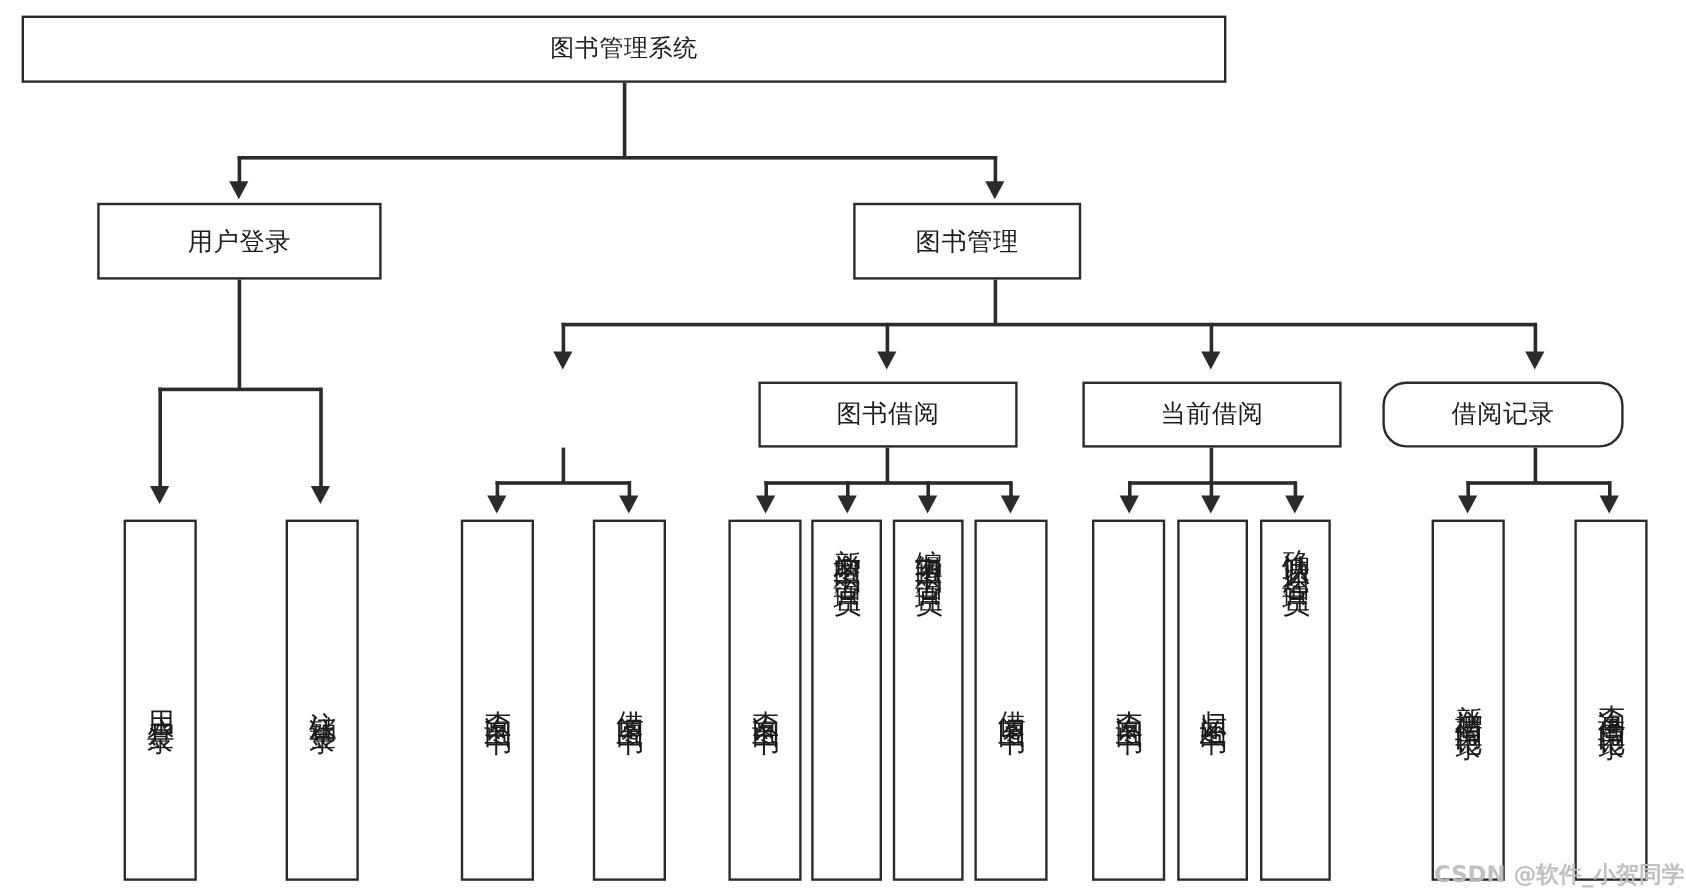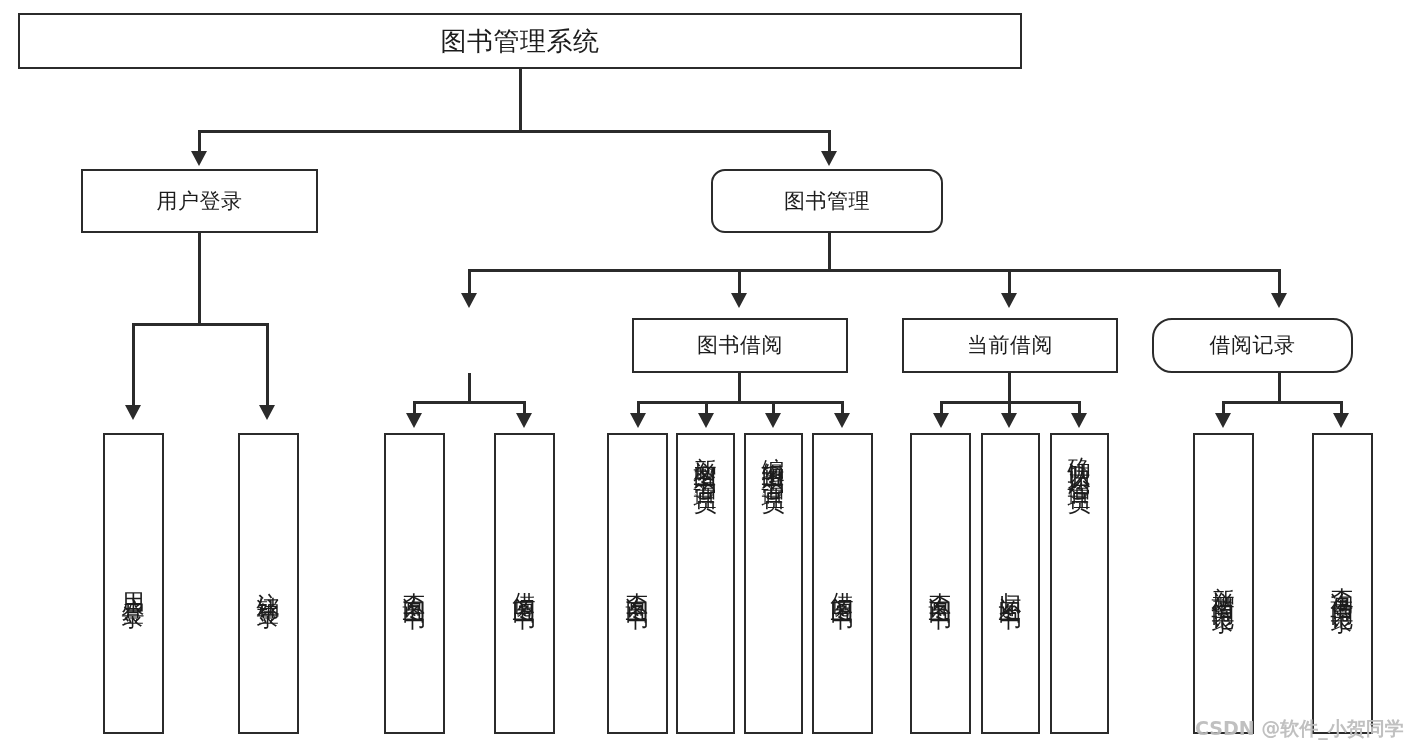--- a/index.html
+++ b/index.html
@@ -34,21 +34,21 @@
     text-align: center;
     line-height: 1.18;
     letter-spacing: 0.5px;
   }
   
   .node.horiz .label {
     font-size: 21px;
     white-space: nowrap;
   }
   .node.root .label {
-    font-size: 26px;
+    font-size: 20px;
   }
   
   .node.vert {
     align-items: flex-start;
     justify-content: center;
     padding-top: 4px;
   }
   .node.vert .label {
     writing-mode: vertical-rl;
     text-orientation: upright;
@@ -104,21 +104,21 @@
   <div class="vline" style="left:198px; top:130px; width:2.5px; height:23px;"></div>
   <div class="arrow" style="left:191px; top:151px;"></div>
 
   <div class="vline" style="left:828px; top:130px; width:2.5px; height:23px;"></div>
   <div class="arrow" style="left:821px; top:151px;"></div>
 
   <div class="node horiz" style="left:81px; top:169px; width:237px; height:64px;">
     <span class="label">用户登录</span>
   </div>
 
-  <div class="node horiz" style="left:711px; top:169px; width:232px; height:64px;border-radius:14px;">
+  <div class="node horiz" style="left:711px; top:169px; width:190px; height:64px;">
     <span class="label">图书管理</span>
   </div>
 
   <div class="vline" style="left:198px; top:233px; width:2.5px; height:92px;"></div>
   <div class="hline" style="left:132px; top:323px; width:136px; height:2.5px;"></div>
   <div class="vline" style="left:132px; top:323px; width:2.5px; height:85px;"></div>
   <div class="arrow" style="left:125px; top:405px;"></div>
   <div class="vline" style="left:266px; top:323px; width:2.5px; height:85px;"></div>
   <div class="arrow" style="left:259px; top:405px;"></div>
 

